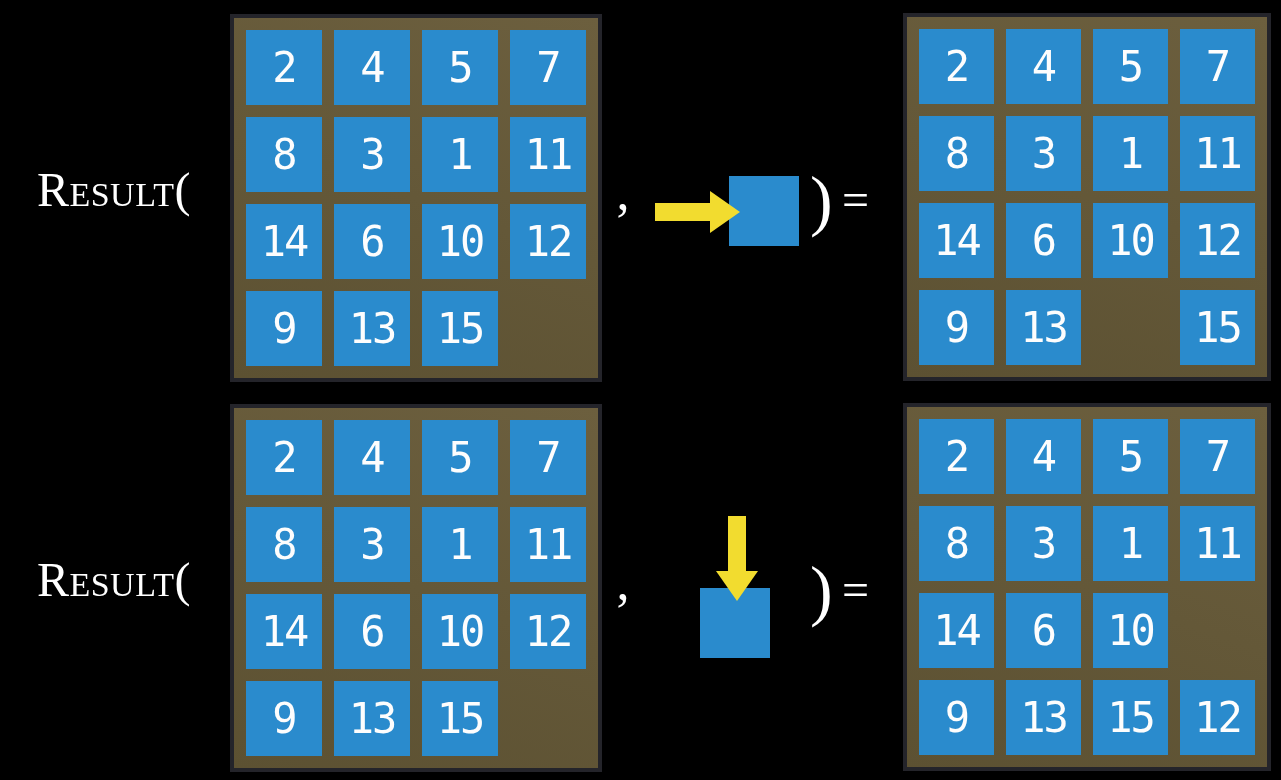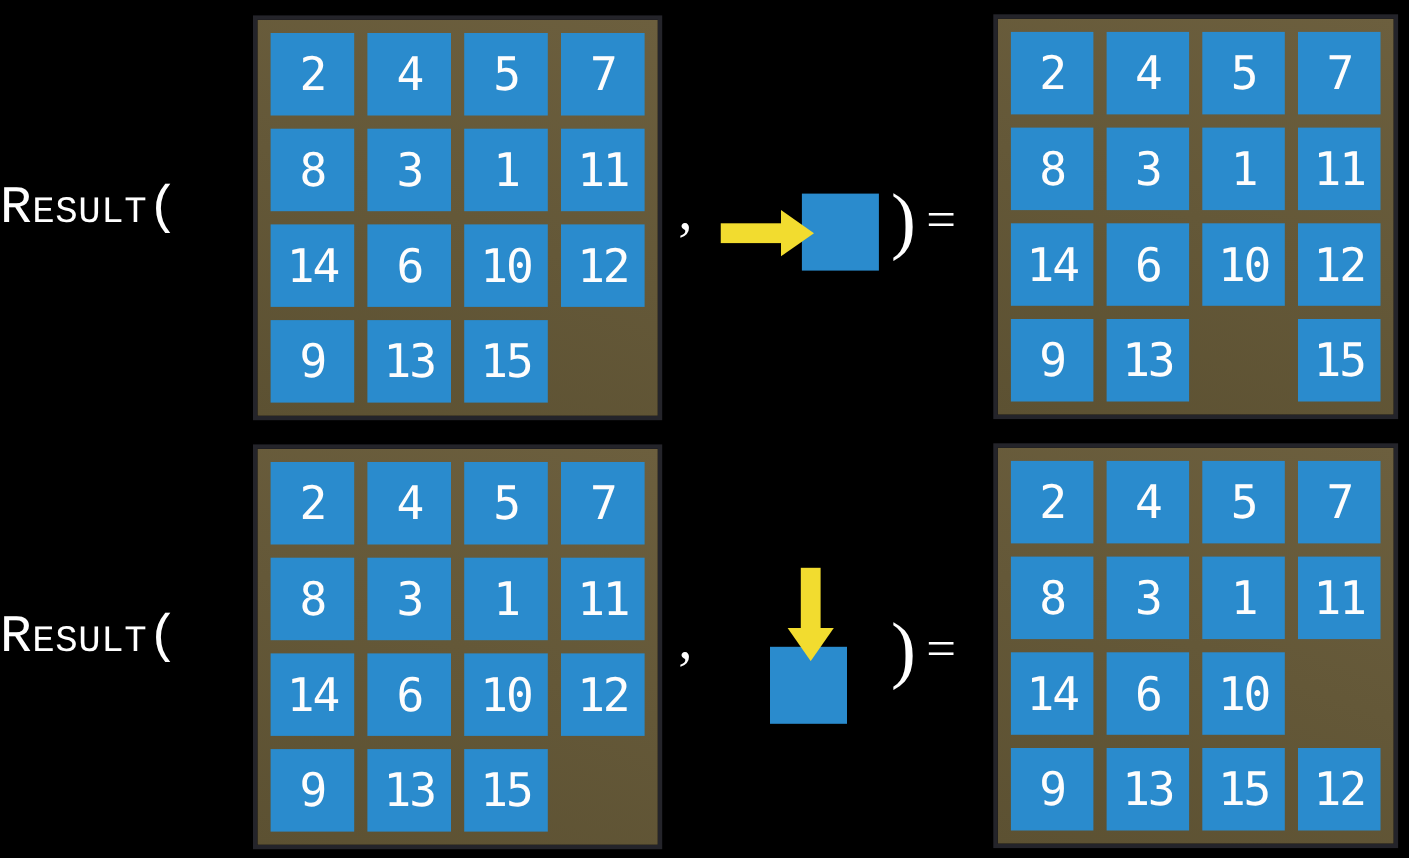--- a/index.html
+++ b/index.html
@@ -24,28 +24,27 @@
     height: 390px;
   }
   .result-row.row-1 { top: 0; }
   .result-row.row-2 { top: 390px; }
 
   .fn-label {
     position: absolute;
     left: 0;
     top: 164px;
     width: 228px;
-    text-align: left;
+    text-align: center;
     color: var(--text-white, #fff);
     font-size: 48px;
     line-height: 1.1;
     font-variant: small-caps;
     letter-spacing: 0.5px;
     white-space: nowrap;
-    font-family: Liberation Mono, monospace;
   }
 
   .board {
     position: absolute;
     box-sizing: border-box;
     border: 4px solid var(--board-border, #24242a);
     background: linear-gradient(200deg, var(--board-brown-light, #6c5f3e) 0%, var(--board-brown-dark, #5c5132) 100%);
     padding: 12px;
     display: grid;
     grid-template-columns: repeat(4, 1fr);

